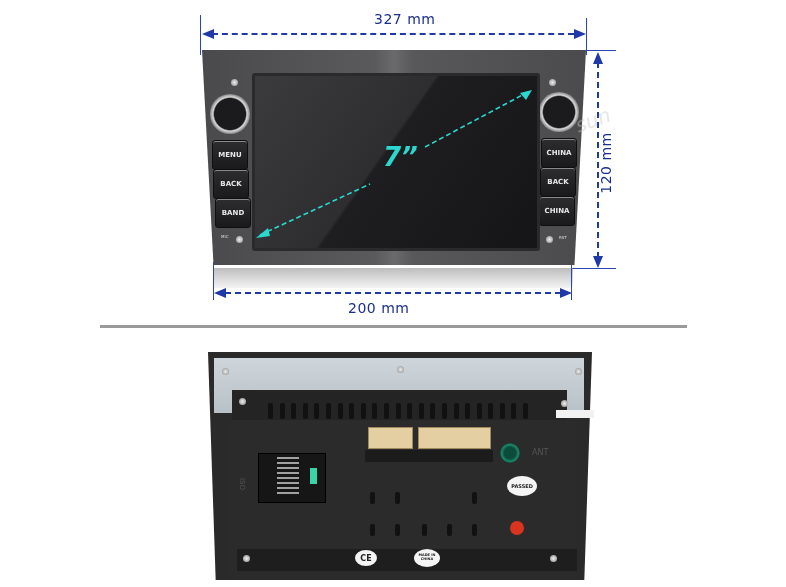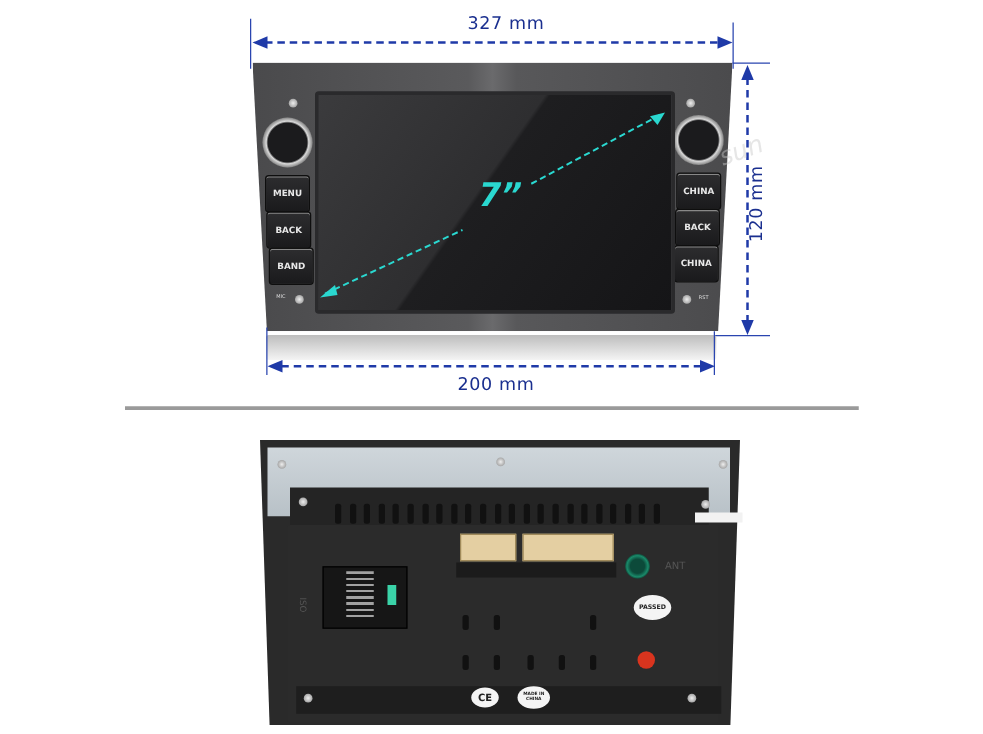--- a/index.html
+++ b/index.html
@@ -78,21 +78,21 @@
 <div class="abs size-label" style="left:383px;top:142px;">7”</div>
 <div class="abs" style="left:575px;top:108px;font-size:20px;color:rgba(200,200,200,.45);transform:rotate(-20deg);font-style:italic;">sun</div>
 
 <div class="abs front-shadow"></div>
 
 <div class="abs tick-v" style="left:213px;top:262px;height:38px;"></div>
 <div class="abs tick-v" style="left:571px;top:265px;height:35px;"></div>
 <div class="abs dash-h" style="left:225px;top:292px;width:336px;"></div>
 <div class="abs arrow-l" style="left:214px;top:288px;"></div>
 <div class="abs arrow-r" style="left:560px;top:288px;"></div>
-<div class="abs dim-text" style="left:366px;top:300px;">200 mm</div>
+<div class="abs dim-text" style="left:348px;top:300px;">200 mm</div>
 
 <div class="abs divider"></div>
 
 <div class="abs back-frame"></div>
 <div class="abs back-plate"></div>
 <div class="abs screw" style="left:222px;top:368px;"></div>
 <div class="abs screw" style="left:397px;top:366px;"></div>
 <div class="abs screw" style="left:575px;top:368px;"></div>
 <div class="abs" style="left:232px;top:390px;width:335px;height:30px;background:#242424;"></div>
 <div class="abs screw" style="left:239px;top:398px;"></div>
@@ -149,14 +149,14 @@
   <div class="vent abs" style="left:77px;top:34px;height:12px;"></div>
   <div class="vent abs" style="left:102px;top:34px;height:12px;"></div>
 </div>
 
 <div class="abs label-oval" style="left:507px;top:476px;width:30px;height:20px;font-size:5px;">PASSED</div>
 <div class="abs" style="left:510px;top:521px;width:14px;height:14px;border-radius:50%;background:#d9341e;"></div>
 
 <div class="abs" style="left:237px;top:549px;width:340px;height:22px;background:#1e1e1e;"></div>
 <div class="abs screw" style="left:243px;top:555px;"></div>
 <div class="abs screw" style="left:550px;top:555px;"></div>
-<div class="abs label-oval" style="left:377px;top:550px;width:22px;height:16px;font-size:8px;">CE</div>
+<div class="abs label-oval" style="left:355px;top:550px;width:22px;height:16px;font-size:8px;">CE</div>
 <div class="abs label-oval" style="left:414px;top:549px;width:26px;height:18px;font-size:3.5px;line-height:1.1;">MADE IN CHINA</div>
 
 </body></html>

